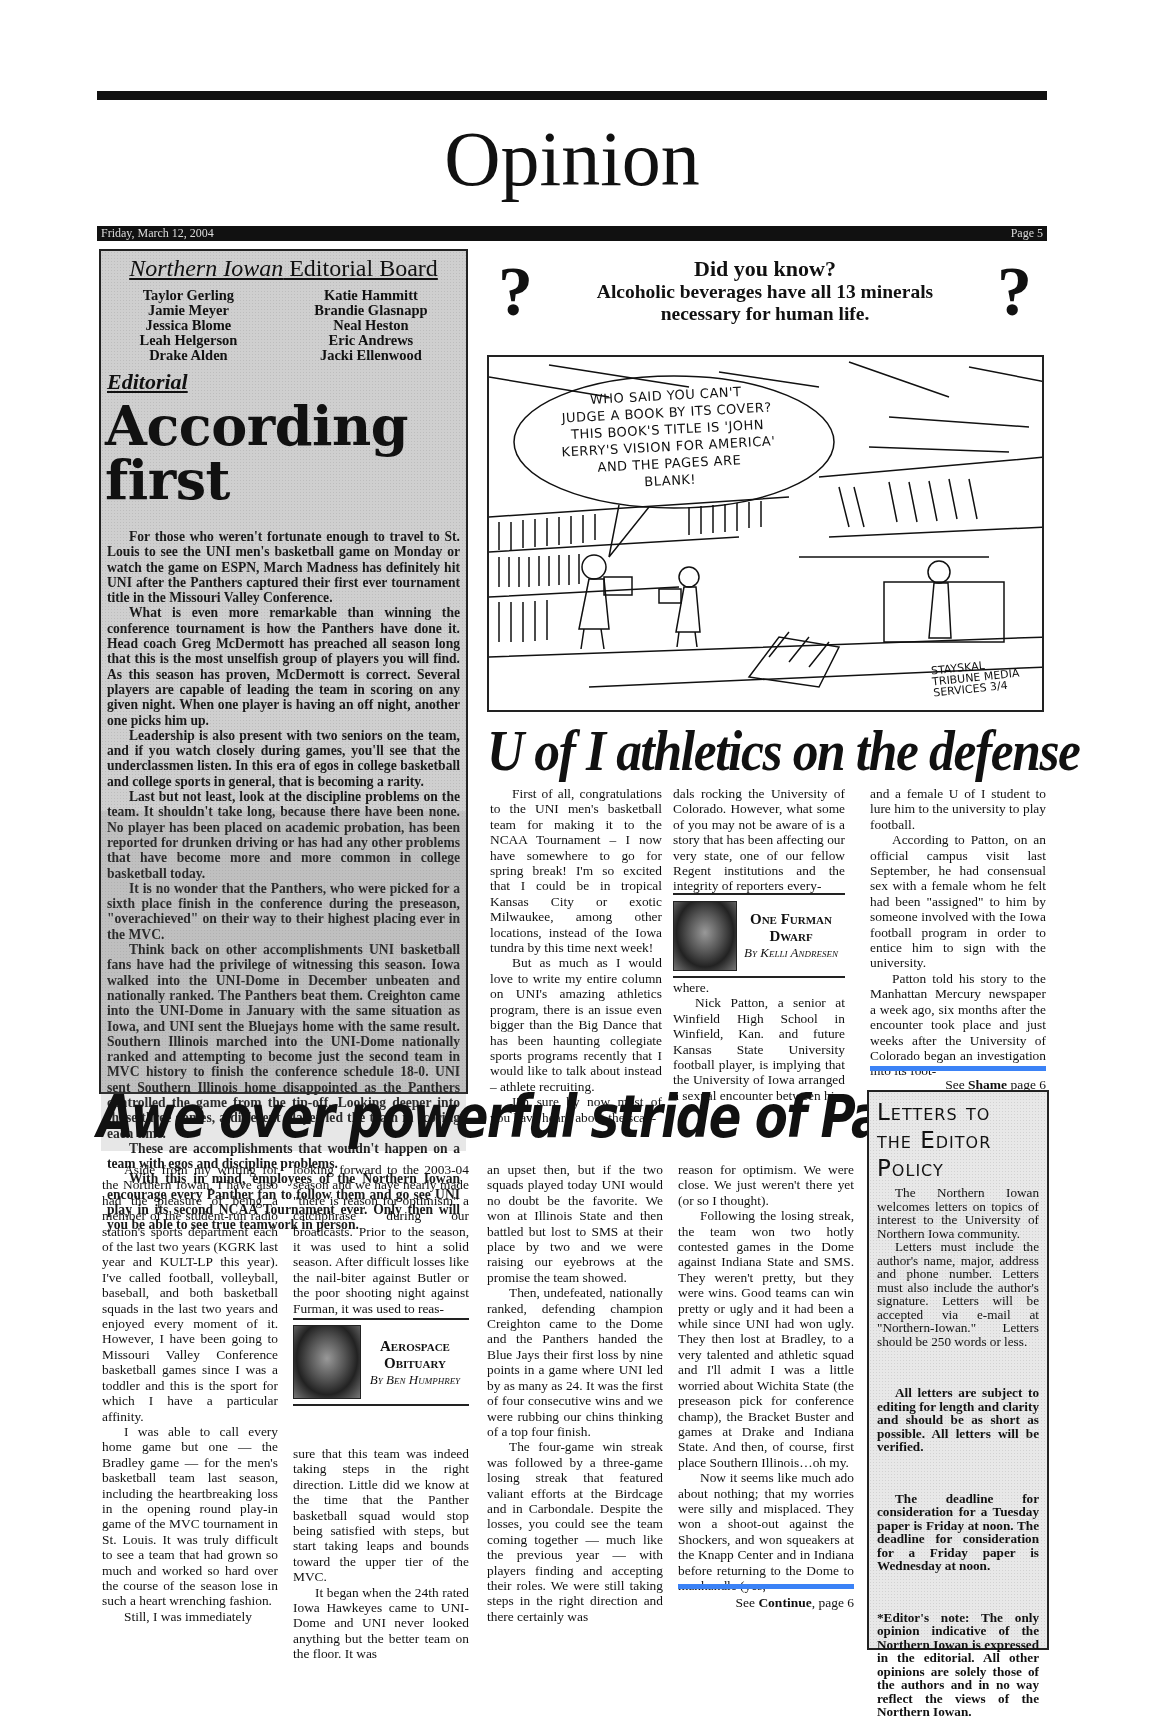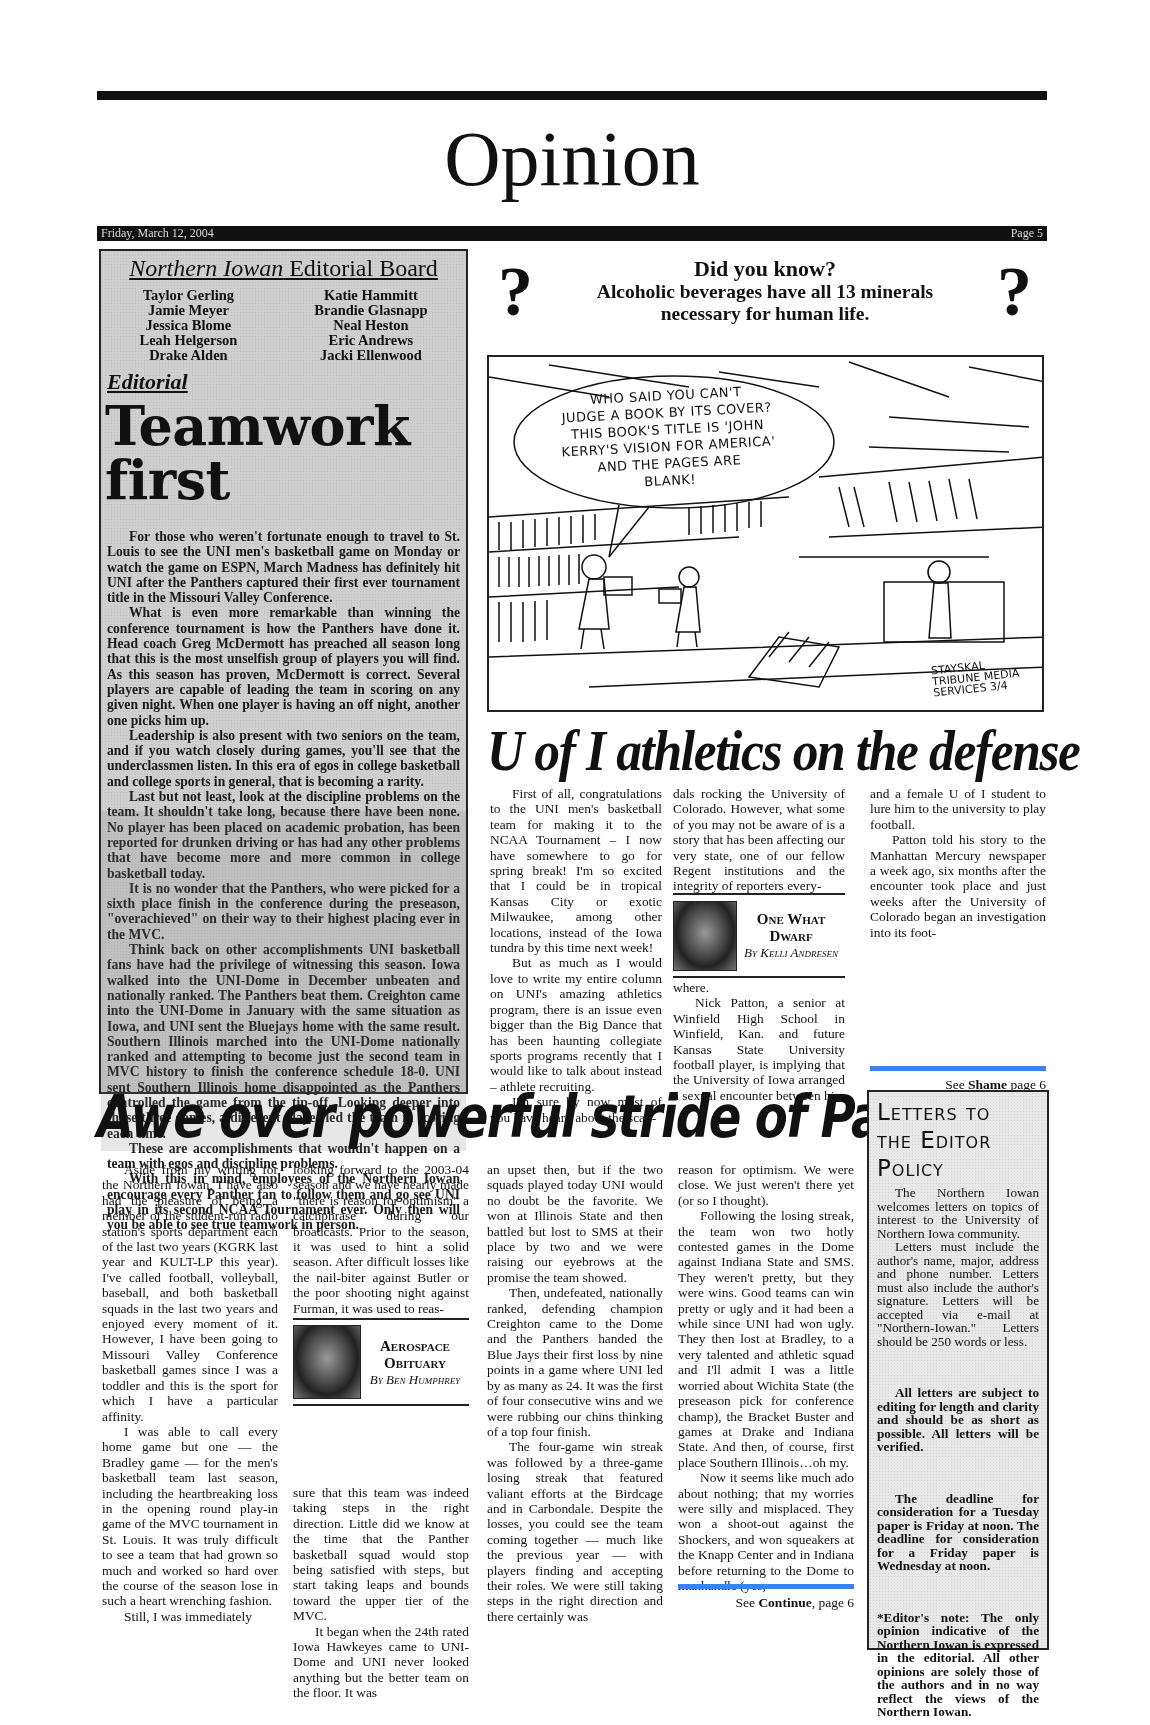--- a/index.html
+++ b/index.html
@@ -90,21 +90,21 @@
     </div>
     <div>
       <div>Katie Hammitt</div>
       <div>Brandie Glasnapp</div>
       <div>Neal Heston</div>
       <div>Eric Andrews</div>
       <div>Jacki Ellenwood</div>
     </div>
   </div>
   <div class="ed-label">Editorial</div>
-  <div class="ed-headline">Teamwork first</div>
+  <div class="ed-headline">According first</div>
   <div class="ed-body">
     <p>For those who weren't fortunate enough to travel to St. Louis to see the UNI men's basketball game on Monday or watch the game on ESPN, March Madness has definitely hit UNI after the Panthers captured their first ever tournament title in the Missouri Valley Conference.</p>
     <p>What is even more remarkable than winning the conference tournament is how the Panthers have done it. Head coach Greg McDermott has preached all season long that this is the most unselfish group of players you will find. As this season has proven, McDermott is correct. Several players are capable of leading the team in scoring on any given night. When one player is having an off night, another one picks him up.</p>
     <p>Leadership is also present with two seniors on the team, and if you watch closely during games, you'll see that the underclassmen listen. In this era of egos in college basketball and college sports in general, that is becoming a rarity.</p>
     <p>Last but not least, look at the discipline problems on the team. It shouldn't take long, because there have been none. No player has been placed on academic probation, has been reported for drunken driving or has had any other problems that have become more and more common in college basketball today.</p>
     <p>It is no wonder that the Panthers, who were picked for a sixth place finish in the conference during the preseason, "overachieved" on their way to their highest placing ever in the MVC.</p>
     <p>Think back on other accomplishments UNI basketball fans have had the privilege of witnessing this season. Iowa walked into the UNI-Dome in December unbeaten and nationally ranked. The Panthers beat them. Creighton came into the UNI-Dome in January with the same situation as Iowa, and UNI sent the Bluejays home with the same result. Southern Illinois marched into the UNI-Dome nationally ranked and attempting to become just the second team in MVC history to finish the conference schedule 18-0. UNI sent Southern Illinois home disappointed as the Panthers controlled the game from the tip-off. Looking deeper into those three games, a different player led the team in scoring each time.</p>
     <p>These are accomplishments that wouldn't happen on a team with egos and discipline problems.</p>
     <p>With this in mind, employees of the Northern Iowan encourage every Panther fan to follow them and go see UNI play in its second NCAA Tournament ever. Only then will you be able to see true teamwork in person.</p>
   </div>
@@ -175,31 +175,32 @@
   <p>But as much as I would love to write my entire column on UNI's amazing athletics program, there is an issue even bigger than the Big Dance that has been haunting collegiate sports programs recently that I would like to talk about instead – athlete recruiting.</p>
   <p>I'm sure by now most of you have heard about the scan-</p>
 </div>
 
 <div class="col" style="left:673px; top:786px; width:172px;">
   <p class="noind">dals rocking the University of Colorado. However, what some of you may not be aware of is a story that has been affecting our very state, one of our fellow Regent institutions and the integrity of reporters every-</p>
 </div>
 <div class="mugbox" style="left:673px; top:893px; width:172px; height:85px;">
   <div class="photo" style="width:62px;height:68px;"></div>
   <div class="byline">
-    <div class="col-name">One What Dwarf</div>
+    <div class="col-name">One Furman Dwarf</div>
     <div class="author">By Kelli Andresen</div>
   </div>
 </div>
 <div class="col" style="left:673px; top:980px; width:172px;">
   <p class="noind">where.</p>
   <p>Nick Patton, a senior at Winfield High School in Winfield, Kan. and future Kansas State University football player, is implying that the University of Iowa arranged a sexual encounter between him</p>
 </div>
 
 <div class="col" style="left:870px; top:786px; width:176px;">
   <p class="noind">and a female U of I student to lure him to the university to play football.</p>
+  <p>According to Patton, on an official campus visit last September, he had consensual sex with a female whom he felt had been "assigned" to him by someone involved with the Iowa football program in order to entice him to sign with the university.</p>
   <p>Patton told his story to the Manhattan Mercury newspaper a week ago, six months after the encounter took place and just weeks after the University of Colorado began an investigation into its foot-</p>
 </div>
 <div class="see" style="left:870px; top:1066px; width:176px;">
   <span>See </span><b>Shame</b><span> page 6</span>
 </div>
 
 <div class="abs awe-head">Awe over powerful stride of Panthers</div>
 
 <div class="col" style="left:102px; top:1162px; width:176px;">
   <p>Aside from my writing for the Northern Iowan, I have also had the pleasure of being a member of the student-run radio station's sports department each of the last two years (KGRK last year and KULT-LP this year). I've called football, volleyball, baseball, and both basketball squads in the last two years and enjoyed every moment of it. However, I have been going to Missouri Valley Conference basketball games since I was a toddler and this is the sport for which I have a particular affinity.</p>
@@ -210,21 +211,21 @@
 <div class="col" style="left:293px; top:1162px; width:176px;">
   <p class="noind">looking forward to the 2003-04 season and we have nearly made "there is reason for optimism" a catchphrase during our broadcasts. Prior to the season, it was used to hint a solid season. After difficult losses like the nail-biter against Butler or the poor shooting night against Furman, it was used to reas-</p>
 </div>
 <div class="mugbox" style="left:293px; top:1318px; width:176px; height:88px;">
   <div class="photo" style="width:66px;height:72px;"></div>
   <div class="byline">
     <div class="col-name">Aerospace Obituary</div>
     <div class="author">By Ben Humphrey</div>
   </div>
 </div>
-<div class="col" style="left:293px; top:1485px; width:176px;">
+<div class="col" style="left:293px; top:1446px; width:176px;">
   <p class="noind">sure that this team was indeed taking steps in the right direction. Little did we know at the time that the Panther basketball squad would stop being satisfied with steps, but start taking leaps and bounds toward the upper tier of the MVC.</p>
   <p>It began when the 24th rated Iowa Hawkeyes came to UNI-Dome and UNI never looked anything but the better team on the floor. It was</p>
 </div>
 
 <div class="col" style="left:487px; top:1162px; width:176px;">
   <p class="noind">an upset then, but if the two squads played today UNI would no doubt be the favorite. We won at Illinois State and then battled but lost to SMS at their place by two and we were raising our eyebrows at the promise the team showed.</p>
   <p>Then, undefeated, nationally ranked, defending champion Creighton came to the Dome and the Panthers handed the Blue Jays their first loss by nine points in a game where UNI led by as many as 24. It was the first of four consecutive wins and we were rubbing our chins thinking of a top four finish.</p>
   <p>The four-game win streak was followed by a three-game losing streak that featured valiant efforts at the Birdcage and in Carbondale. Despite the losses, you could see the team coming together — much like the previous year — with players finding and accepting their roles. We were still taking steps in the right direction and there certainly was</p>
 </div>
 

